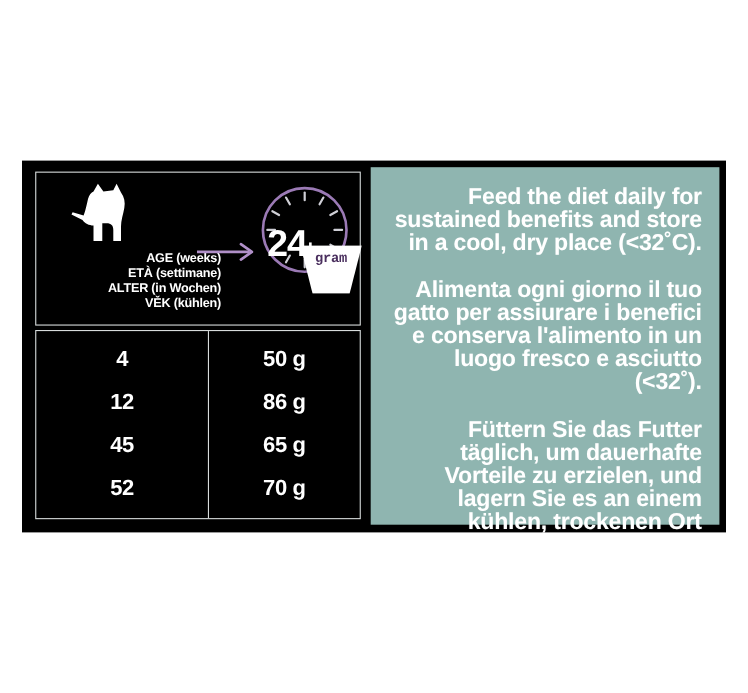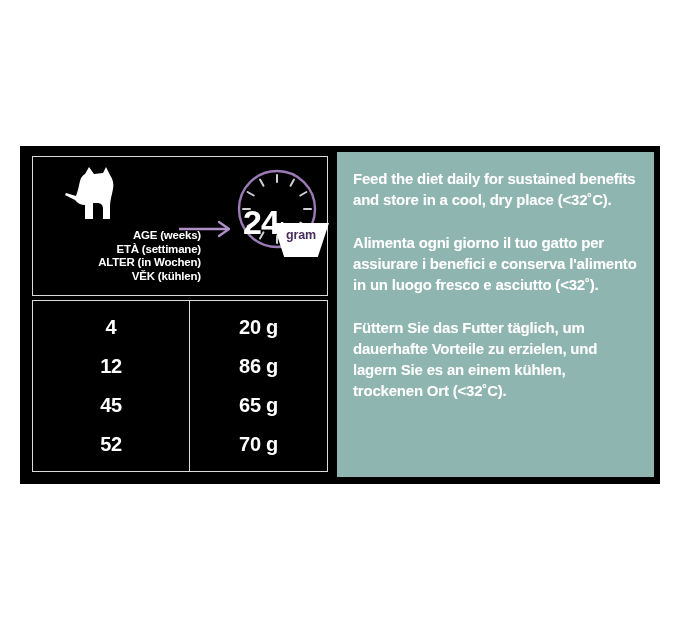--- a/index.html
+++ b/index.html
@@ -117,21 +117,22 @@
     font-size: 17px;
     vertical-align: baseline;
     margin-left: 1px;
   }
 
   #bowl-icon-wrap {
     position: absolute;
     left: 44px;
     top: 58px;
     width: 56px;
-    height: 34px;
+    height: 44px;
+    font-family: Liberation Mono, monospace;
   }
   #bowl-shape {
     position: absolute;
     inset: 0;
     background: #ffffff;
     clip-path: polygon(0% 0%, 100% 0%, 80% 100%, 20% 100%);
   }
   #bowl-text {
     position: absolute;
     left: 0;
@@ -188,22 +189,22 @@
     background: #8fb5b0;
     box-sizing: border-box;
     padding: 16px 16px 10px 16px;
     display: flex;
     flex-direction: column;
     justify-content: flex-start;
     align-items: center;
   }
   .instruction-paragraph {
     color: #ffffff;
-    text-align: left;
-    font-size: 15px;
+    text-align: right;
+    font-size: 21px;
     font-weight: bold;
     font-stretch: condensed;
     line-height: 21px;
     letter-spacing: -0.2px;
     margin: 0 0 22px 0;
     width: 100%;
     text-shadow: 0 0 1px rgba(255,255,255,0.25);
   }
   .instruction-paragraph:last-child { margin-bottom: 16px; }
 </style>
@@ -274,21 +275,21 @@
     </div>
 
     <div id="feeding-table">
       <div class="table-col" id="col-age">
         <div class="cell">4</div>
         <div class="cell">12</div>
         <div class="cell">45</div>
         <div class="cell">52</div>
       </div>
       <div class="table-col" id="col-amount">
-        <div class="cell">20 g</div>
+        <div class="cell">50 g</div>
         <div class="cell">86 g</div>
         <div class="cell">65 g</div>
         <div class="cell">70 g</div>
       </div>
     </div>
   </div>
 
   <div id="instructions-panel">
     <p class="instruction-paragraph">Feed the diet daily for sustained benefits and store in a cool, dry place (&lt;32˚C).</p>
     <p class="instruction-paragraph">Alimenta ogni giorno il tuo gatto per assiurare i benefici e conserva l'alimento in un luogo fresco e asciutto (&lt;32˚).</p>

